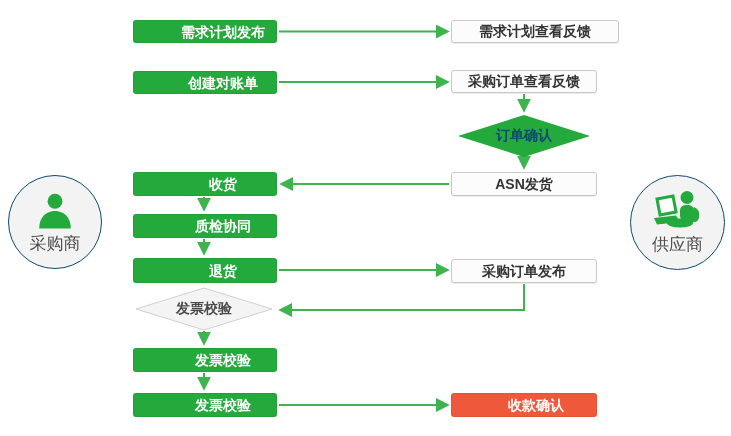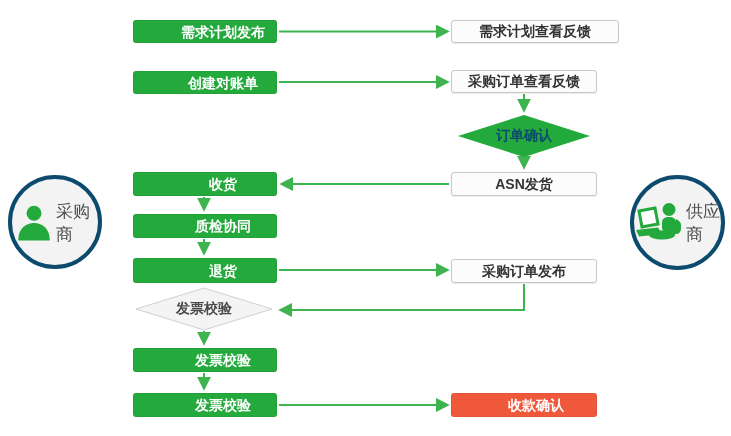--- a/index.html
+++ b/index.html
@@ -55,22 +55,23 @@
     text-align: center;
     font-size: 14px;
     white-space: nowrap;
   }
   .dlabel-green { color: #0c4a6e; font-weight: bold; }
   .dlabel-gray  { color: #4a4a4a; font-weight: 600; }
   .actor {
     position: absolute;
     border-radius: 50%;
     background: #f3f3f3;
-    border: 4px solid #0c4a6e;
+    border: 1px solid #0c4a6e;
     display: flex;
+    flex-direction: column;
     align-items: center;
     justify-content: center;
     box-sizing: border-box;
   }
   .actor .label {
     font-size: 17px;
     color: #4d4d4d;
     margin-top: 1px;
   }
 </style>

